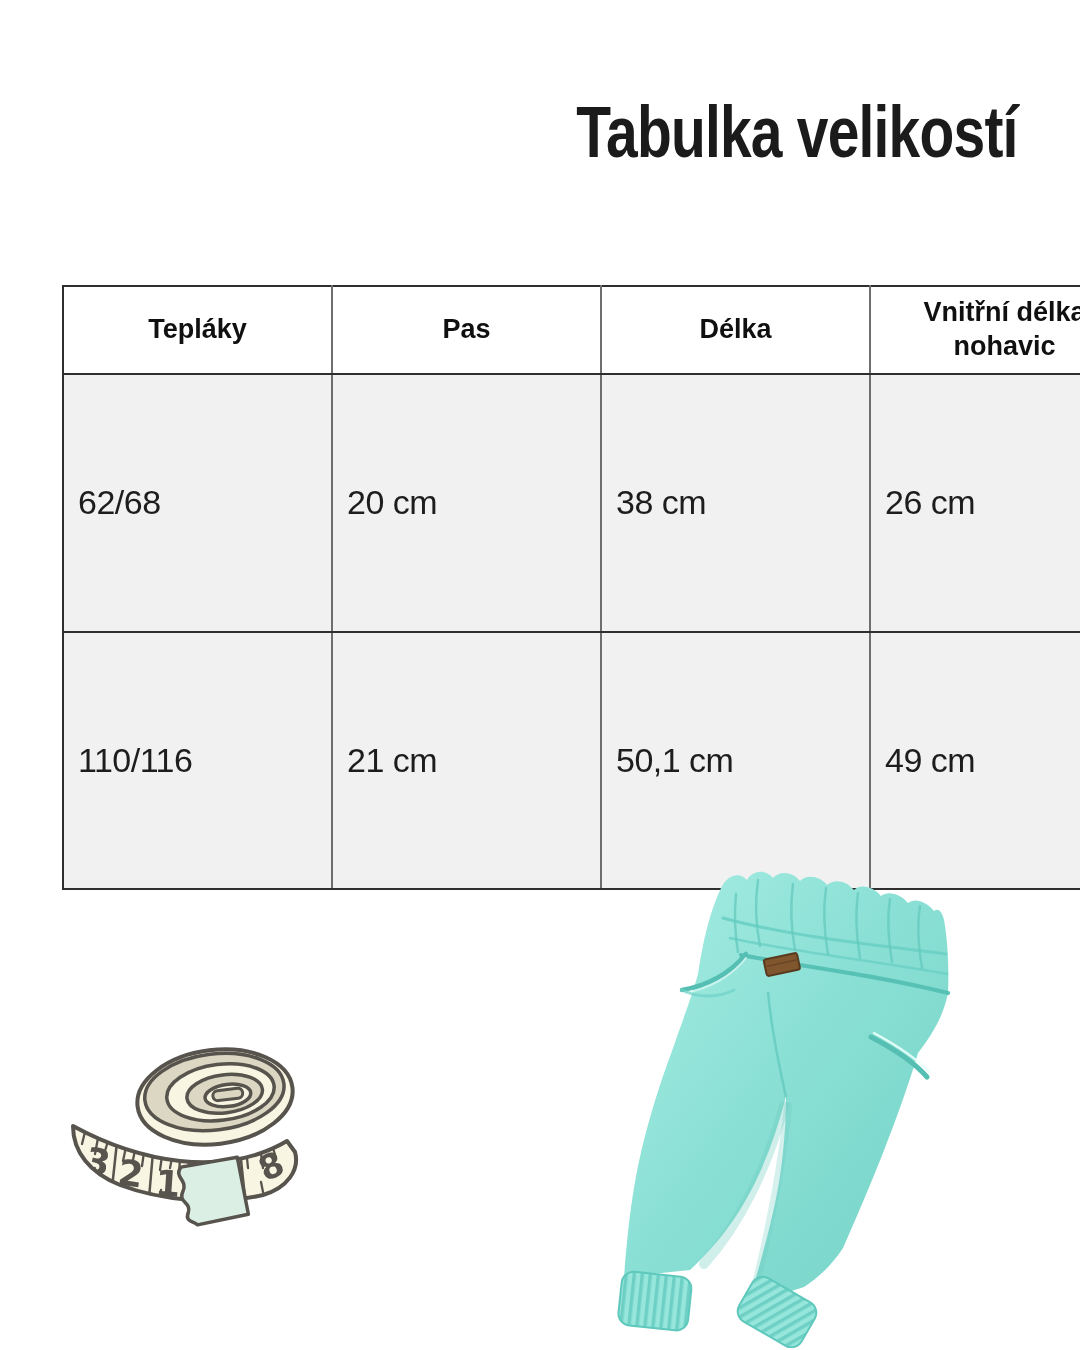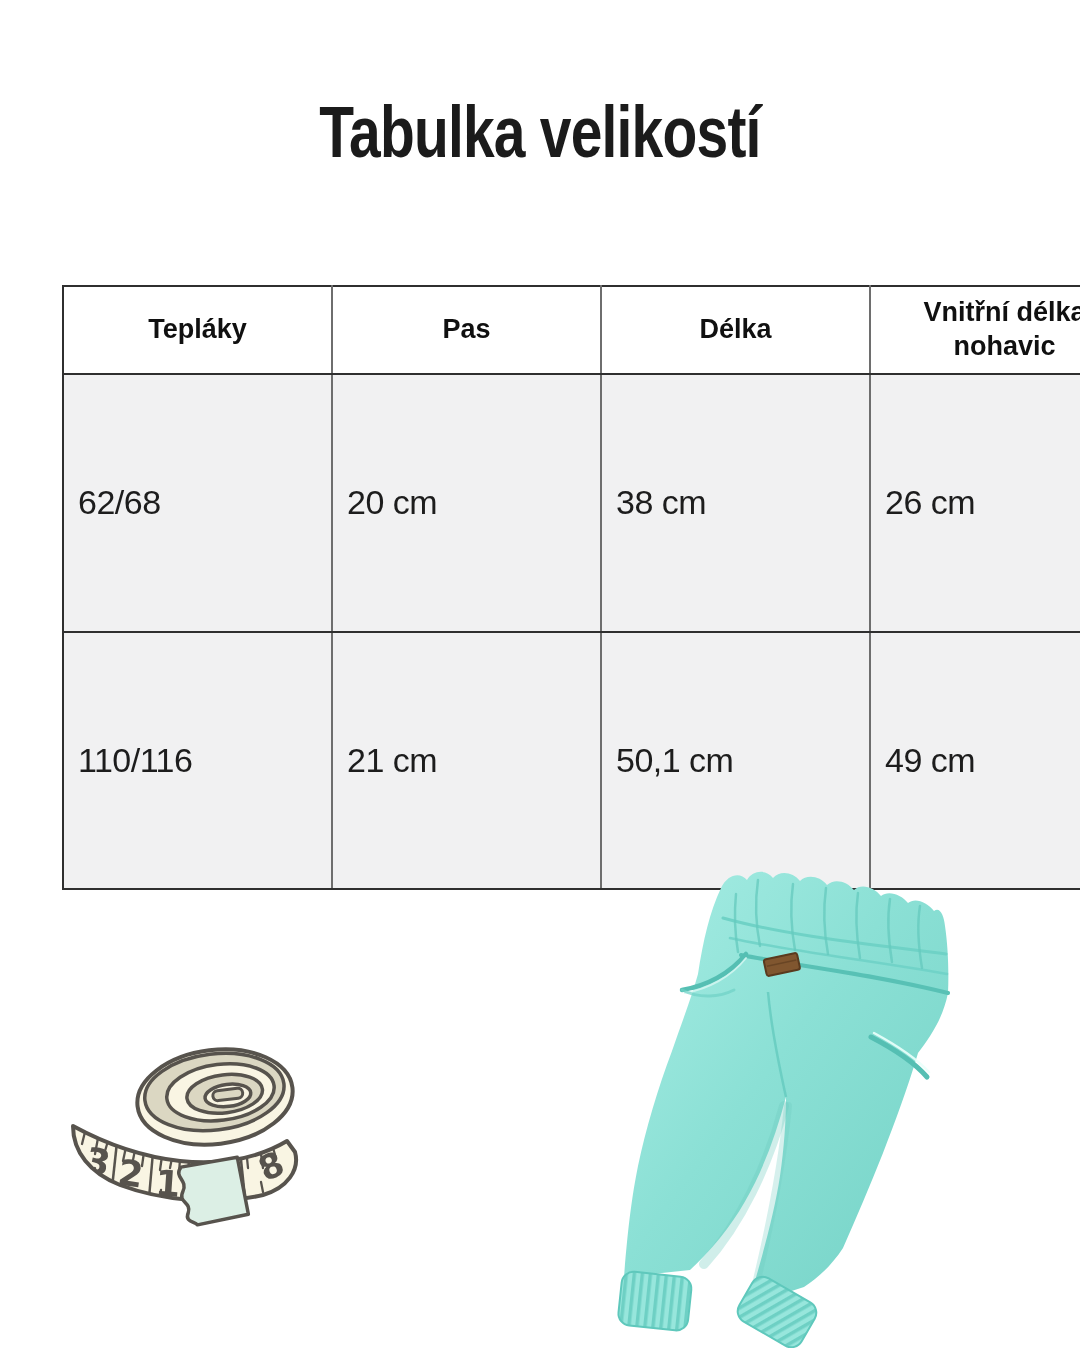--- a/index.html
+++ b/index.html
@@ -5,21 +5,21 @@
   html,body{margin:0;padding:0;}
   body{
     width:1080px;height:1350px;background:#ffffff;overflow:hidden;
     font-family:"Liberation Sans", sans-serif;
   }
   .page{position:relative;width:1080px;height:1350px;background:#ffffff;}
 
   
   .title{
     position:absolute;top:90px;left:0;width:1080px;height:84px;
-    text-align:center;line-height:84px;white-space:nowrap;
+    text-align:right;line-height:84px;white-space:nowrap;
   }
   .title span{
     display:inline-block;
     font-size:73px;font-weight:bold;letter-spacing:-1px;color:#1b1b1b;
     transform:scaleX(0.78);transform-origin:center;
   }
 
   
   .tablewrap{position:absolute;left:62px;top:285px;width:1078px;height:605px;z-index:1;}
   table.sizes{

